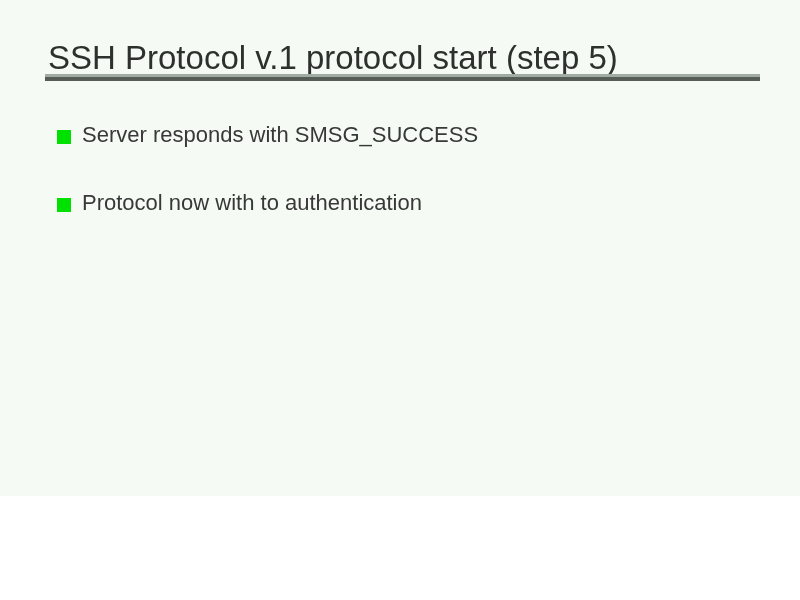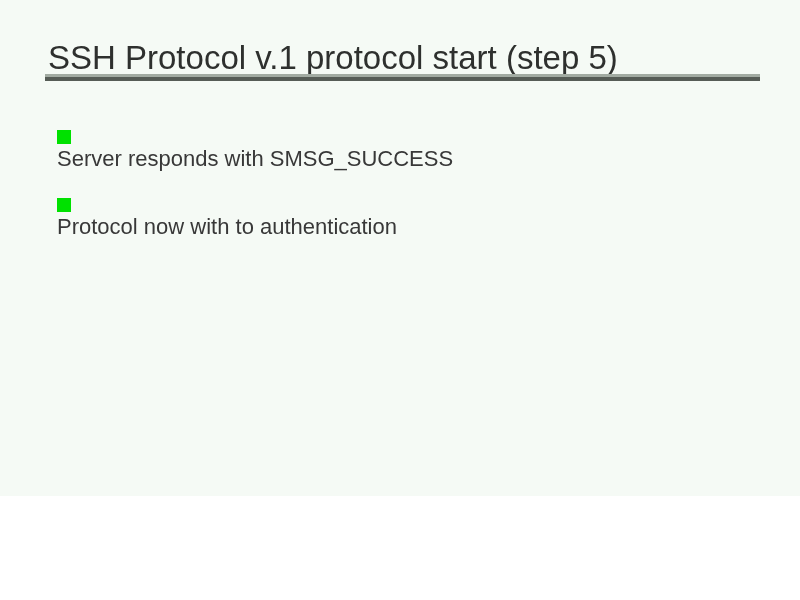--- a/index.html
+++ b/index.html
@@ -40,21 +40,20 @@
     width: 100%;
     margin: 0;
     padding: 0;
     list-style: none;
   }
   .bullet-item {
     position: absolute;
     left: 57px;
     display: flex;
     align-items: flex-start;
-    flex-direction: column;
   }
   .bullet-item.b0 { top: 120px; }
   .bullet-item.b1 { top: 188px; }
   .bullet-square {
     flex: 0 0 auto;
     width: 14px;
     height: 14px;
     margin-top: 10px;
     margin-right: 11px;
     background: #00e100;

